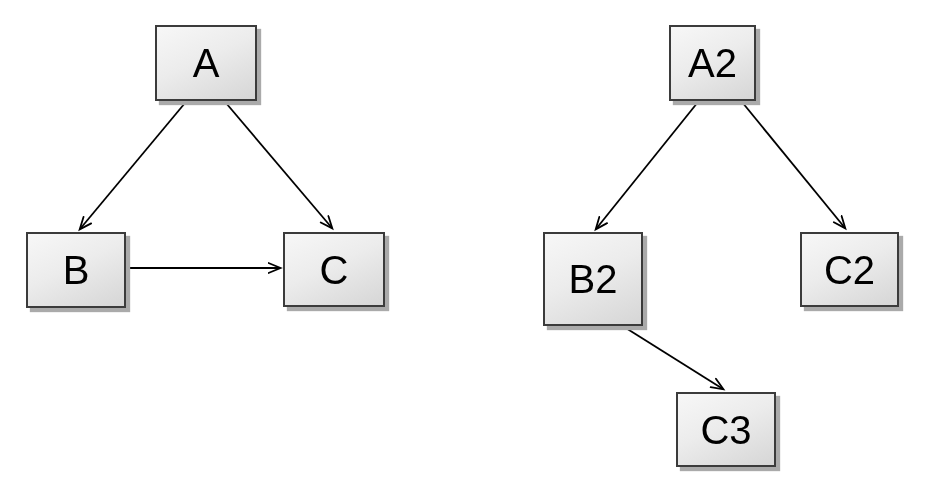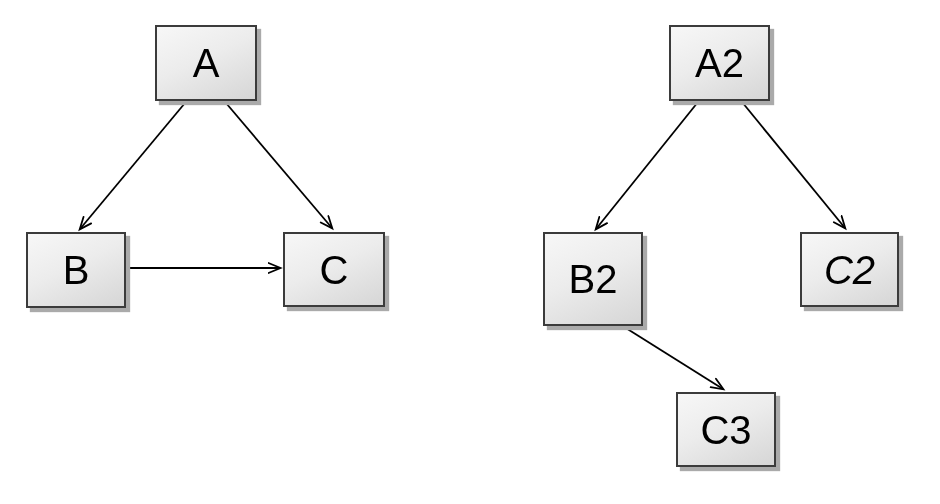--- a/index.html
+++ b/index.html
@@ -67,26 +67,26 @@
   <div id="nodes-group">
       <div class="node" style="left: 155px; top: 25px; width: 102px; height: 76px;">
         <span class="node-label">A</span>
       </div>
       <div class="node" style="left: 26px; top: 232px; width: 100px; height: 76px;">
         <span class="node-label">B</span>
       </div>
       <div class="node" style="left: 283px; top: 232px; width: 102px; height: 75px;">
         <span class="node-label">C</span>
       </div>
-      <div class="node" style="left: 669px; top: 25px; width: 101px; height: 76px;">
+      <div class="node" style="left: 669px; top: 25px; width: 87px; height: 76px;">
         <span class="node-label">A2</span>
       </div>
       <div class="node" style="left: 543px; top: 232px; width: 100px; height: 94px;">
         <span class="node-label">B2</span>
       </div>
-      <div class="node" style="left: 800px; top: 232px; width: 99px; height: 75px; font-style: italic;">
+      <div class="node" style="left: 800px; top: 232px; width: 99px; height: 75px;">
         <span class="node-label">C2</span>
       </div>
       <div class="node" style="left: 676px; top: 392px; width: 100px; height: 75px;">
         <span class="node-label">C3</span>
       </div>
     </div>
 </div>
 
 </body></html>

